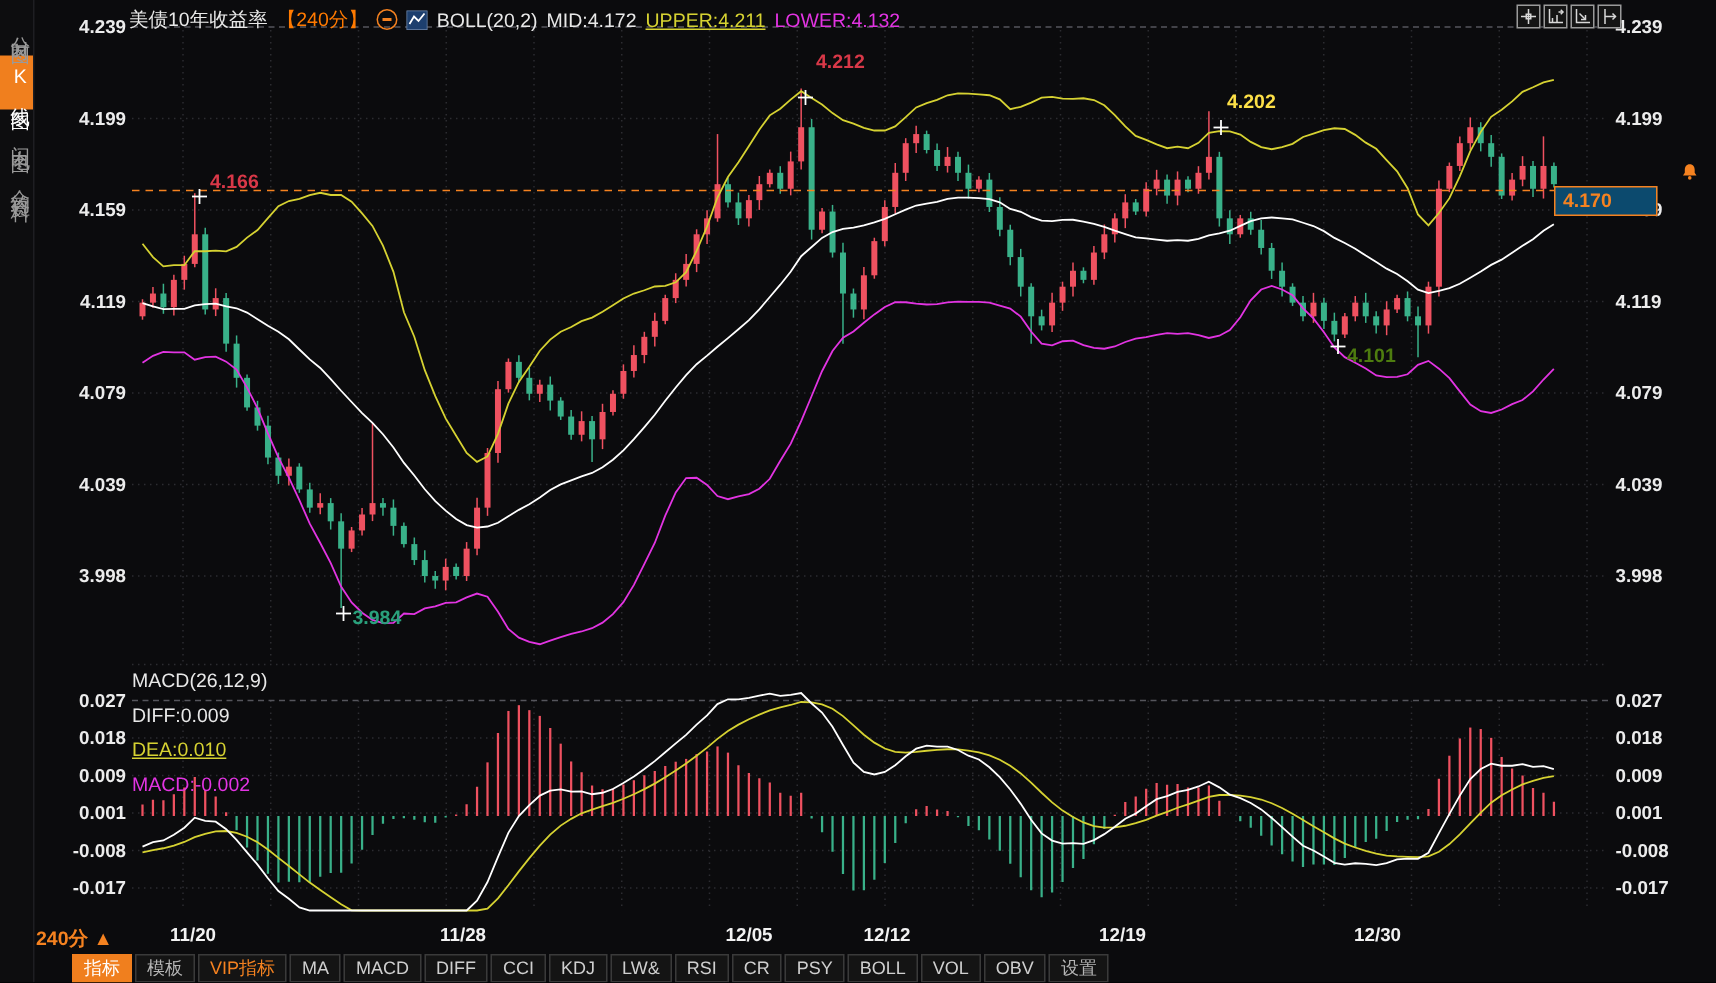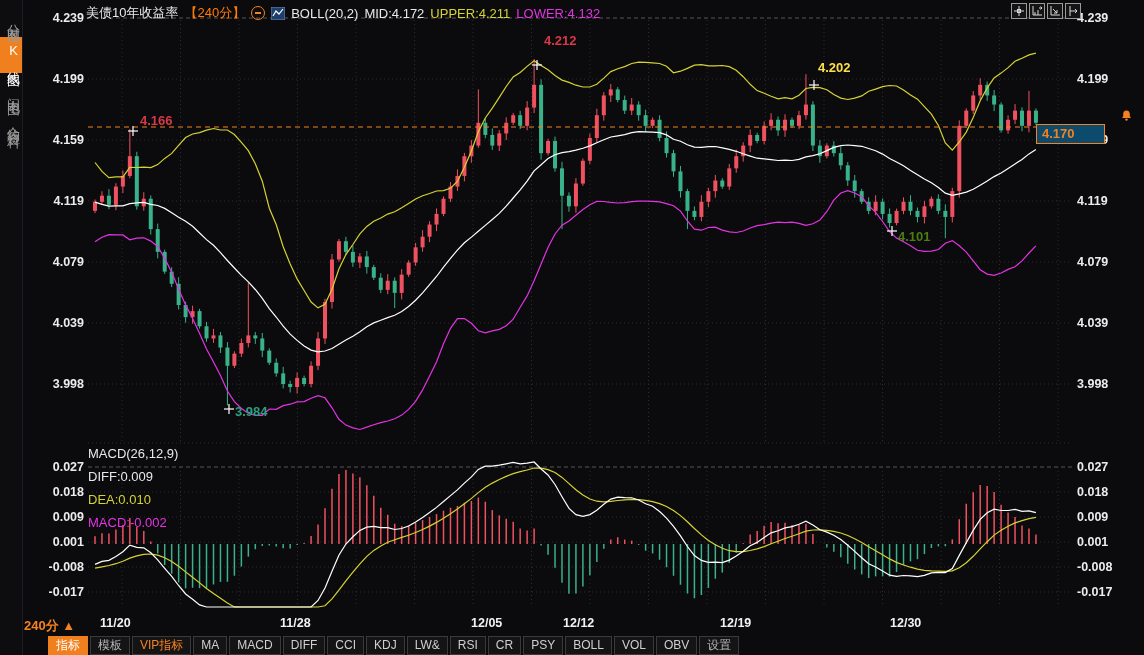--- a/index.html
+++ b/index.html
@@ -13,38 +13,38 @@
   
   svg#chart{position:absolute;left:0;top:0;z-index:1;}
   .lbl{position:absolute;font-size:12.5px;font-weight:700;color:#ececec;z-index:2;line-height:14px;}
   .lbl-left{left:40px;width:44px;text-align:right;}
   .lbl-right{left:1077px;width:60px;text-align:left;}
   
   .tophdr{position:absolute;left:86px;top:4px;display:flex;align-items:center;gap:6px;z-index:4;font-size:13px;white-space:nowrap;}
   .t-title{color:#e8e8e8;}
   .t-period{color:#ff7a00;}
   .t-white{color:#e8e8e8;}
-  .t-yellow{color:#d6d232;}
+  .t-yellow{color:#d6d232;text-decoration:underline;}
   .t-magenta{color:#e234e2;}
   .minus-circle{display:inline-flex;align-items:center;justify-content:center;width:12px;height:12px;border:1px solid #f58220;border-radius:50%;}
   .minus-circle i{display:block;width:6px;height:0;border-top:2px solid #f58220;}
   .mini-chart-icon{display:inline-block;width:14px;height:13px;}
   
   .tr-icons{position:absolute;left:1011px;top:3px;display:flex;gap:2px;z-index:4;}
   .tr-icon{width:14px;height:14px;border:1px solid #9a9a9a;background:#141414;display:flex;align-items:center;justify-content:center;cursor:pointer;}
   
   .ann{position:absolute;font-size:13px;font-weight:700;z-index:2;}
   
   .macdhdr{position:absolute;left:88px;top:446px;display:flex;gap:8px;font-size:13px;z-index:4;white-space:nowrap;flex-direction:column;}
   
   .price-box{position:absolute;left:1036px;top:124px;width:62px;height:18px;border:1px solid #f58220;background:#0c4a6e;
              color:#f58220;font-size:13px;font-weight:700;line-height:18px;padding-left:5px;z-index:5;}
   .bell{position:absolute;left:1120px;top:108px;z-index:5;}
   
-  .date-lbl{position:absolute;top:616px;width:44px;text-align:left;font-size:12.5px;font-weight:700;color:#f2f2f2;z-index:2;}
+  .date-lbl{position:absolute;top:616px;width:44px;text-align:right;font-size:12.5px;font-weight:700;color:#f2f2f2;z-index:2;}
   .period-lbl{position:absolute;left:24px;top:617px;font-size:13px;font-weight:700;color:#f58220;z-index:4;cursor:pointer;}
   
   .toolbar{position:absolute;left:48px;top:636px;display:flex;gap:2px;z-index:4;}
   .tb-item{height:17px;line-height:17px;padding:0 7px;border:1px solid #3a3a3a;background:#141414;
            font-size:12px;color:#cfcfcf;cursor:pointer;white-space:nowrap;}
   .tb-item.active{background:#f07f1e;border-color:#f07f1e;color:#fff;}
   .tb-item.vip{color:#f58220;}
   .tb-item.dim{color:#b5b5b5;}
   .watermark{position:absolute;right:5px;bottom:8px;font-size:34px;color:#d9d9d9;letter-spacing:1px;z-index:4;}
 </style>

